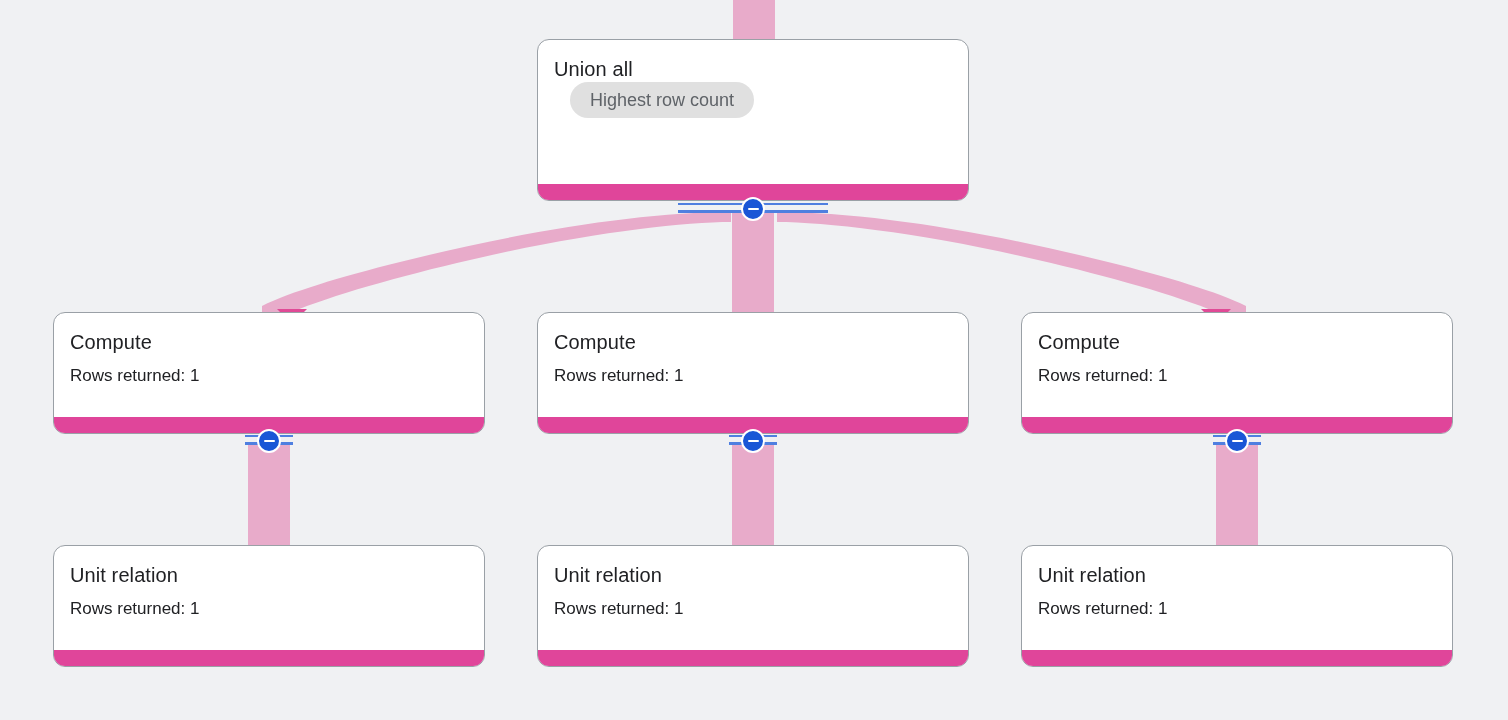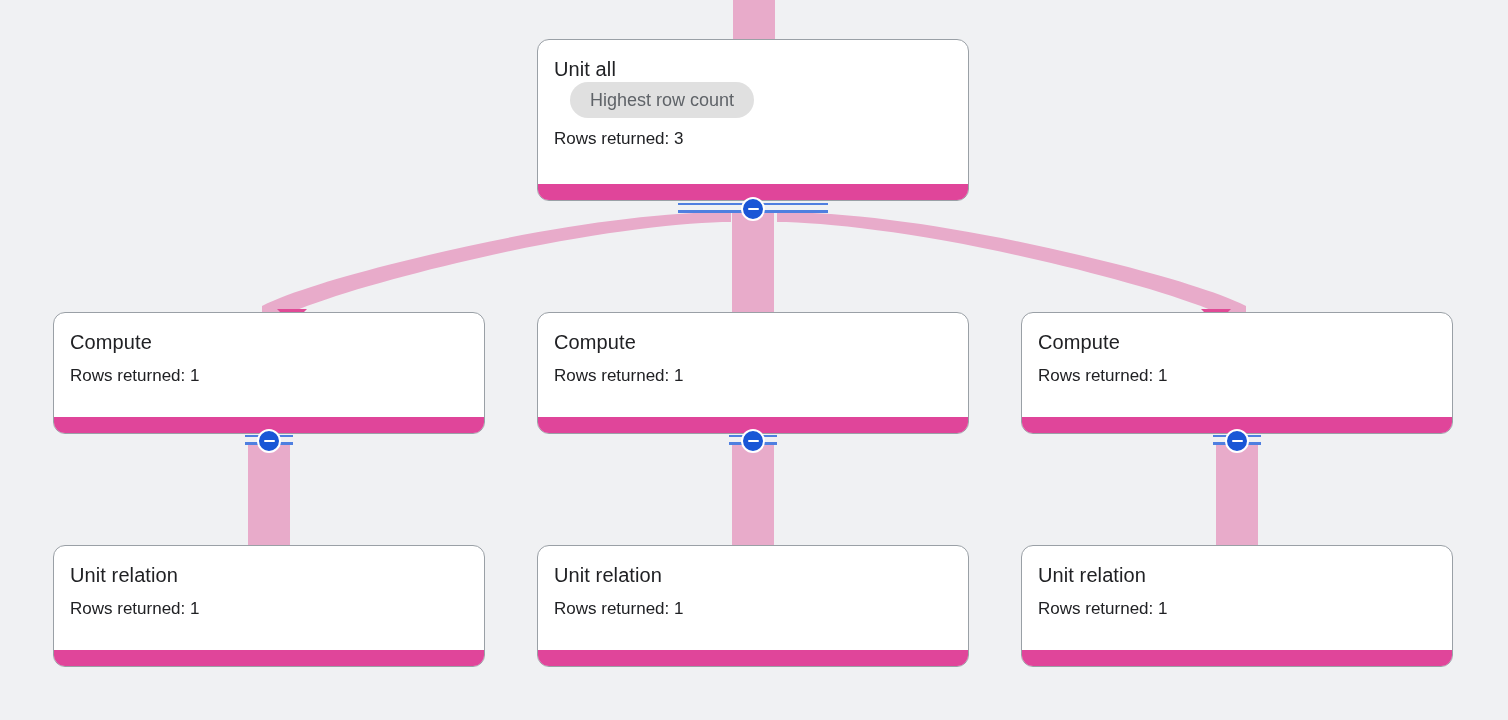--- a/index.html
+++ b/index.html
@@ -129,23 +129,22 @@
              Z"></path>
     <polygon fill="#e04a96" points="1201,309 1231,309 1216,324"></polygon>
 
     <rect x="248" y="442" width="42" height="106" fill="#e8abca"></rect>
     <rect x="732" y="442" width="42" height="106" fill="#e8abca"></rect>
     <rect x="1216" y="442" width="42" height="106" fill="#e8abca"></rect>
   </svg>
 
   <div class="node" style="left:537px; top:39px; width:432px; height:162px;">
     <div class="node-body">
-      <div class="node-title">Unit all</div>
+      <div class="node-title">Union all</div>
       <div class="chip">Highest row count</div>
-      <div class="node-rows">Rows returned: 3</div>
     </div>
     <div class="node-bar"></div>
   </div>
 
   <div class="node" style="left:53px; top:312px; width:432px; height:122px;">
     <div class="node-body">
       <div class="node-title">Compute</div>
       <div class="node-rows">Rows returned: 1</div>
     </div>
     <div class="node-bar"></div>

